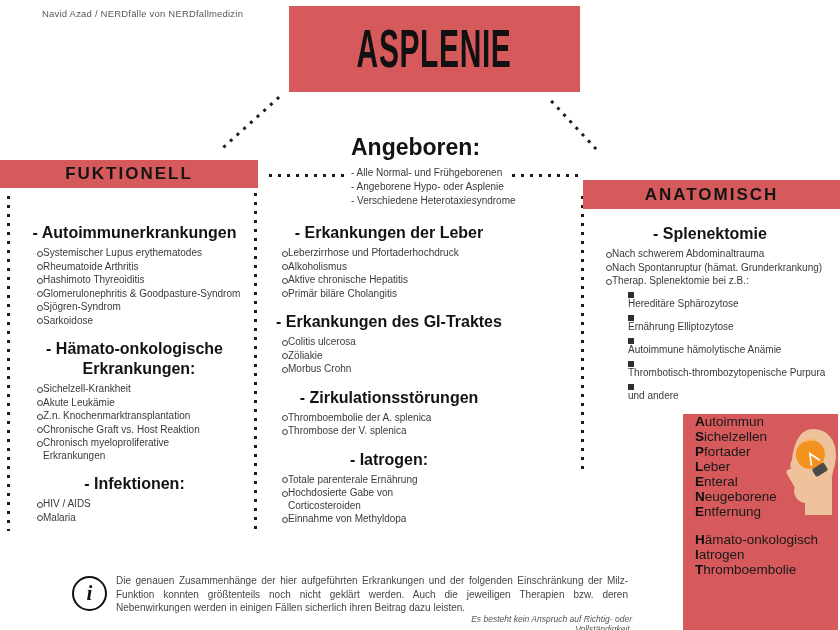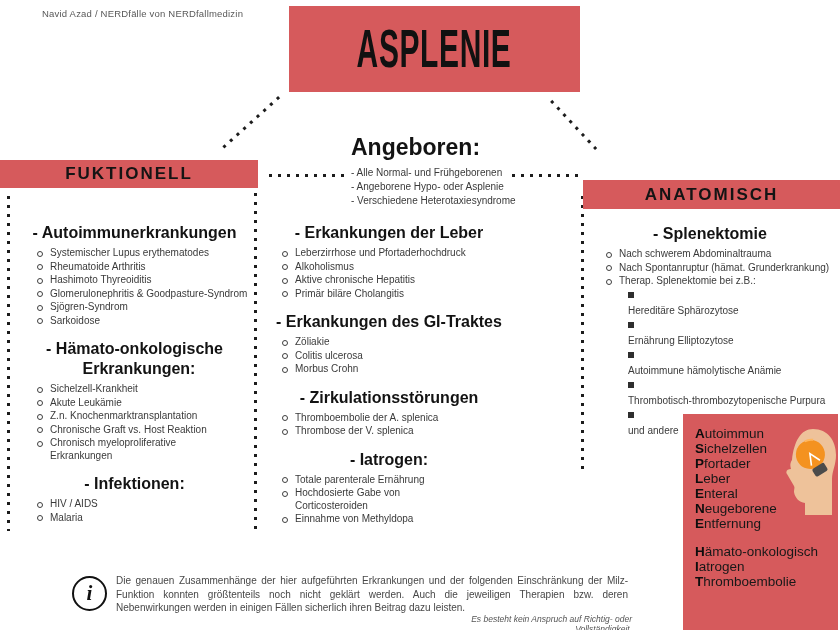--- a/index.html
+++ b/index.html
@@ -42,28 +42,28 @@
 
   .col{position:absolute;}
   .col-left{left:13px;top:223px;width:243px;}
   .col-mid{left:258px;top:223px;width:262px;}
   .col-right{left:582px;top:224px;width:256px;}
 
   .section{margin-bottom:12px;}
   .section h3{margin:0 0 4px 0;font-size:16px;font-weight:800;color:#131313;line-height:1.25;
     text-indent:-9px;padding-left:9px;text-align:center;}
   .section ul{list-style:none;margin:0;padding:0 0 0 24px;}
-  .item{display:flex;gap:7px;font-size:10px;color:var(--body);line-height:12.5px;margin-bottom:1px;}
+  .item{display:flex;font-size:10px;color:var(--body);line-height:12.5px;margin-bottom:1px;}
   .item .blt{flex:0 0 auto;width:4px;height:4px;border:1px solid #3f3f3f;border-radius:50%;margin-top:3.5px;background:transparent;}
   .item.sub{margin-left:22px;flex-direction:column;}
   .item.sub .blt{border-radius:0;background:#2e2e2e;border-color:#2e2e2e;width:4px;height:4px;}
   .item .txt{white-space:pre-line;}
 
   .mnemonic{position:absolute;left:683px;top:414px;width:155px;height:216px;background:var(--red);
-    padding:12px 0 0 12px;box-sizing:border-box;}
+    padding:0 0 0 12px;box-sizing:border-box;}
   .mn-line{font-size:13.5px;line-height:15px;color:#181818;}
   .mn-line b{font-weight:800;color:#0d0d0d;}
   .mn-gap{height:13px;}
   .head-icon{position:absolute;right:0;top:13px;width:62px;height:88px;}
 
   .info-circle{position:absolute;left:72px;top:576px;width:31px;height:31px;border:2.5px solid #111;
     border-radius:50%;display:flex;align-items:center;justify-content:center;
     font-family:"Liberation Serif", serif;font-style:italic;font-weight:bold;font-size:21px;color:#111;}
   .disc-text{position:absolute;left:116px;top:574px;width:512px;font-size:10px;line-height:13.5px;
     color:#474747;text-align:justify;}
@@ -195,25 +195,25 @@
             <span class="blt"></span>
             <span class="txt">Primär biläre Cholangitis</span>
           </li>
         </ul>
       </div>
       <div class="section">
         <h3>- Erkankungen des GI-Traktes</h3>
         <ul>
           <li class="item">
             <span class="blt"></span>
+            <span class="txt">Colitis ulcerosa</span>
+          </li>
+          <li class="item">
+            <span class="blt"></span>
             <span class="txt">Zöliakie</span>
-          </li>
-          <li class="item">
-            <span class="blt"></span>
-            <span class="txt">Colitis ulcerosa</span>
           </li>
           <li class="item">
             <span class="blt"></span>
             <span class="txt">Morbus Crohn</span>
           </li>
         </ul>
       </div>
       <div class="section">
         <h3>- Zirkulationsstörungen</h3>
         <ul>

